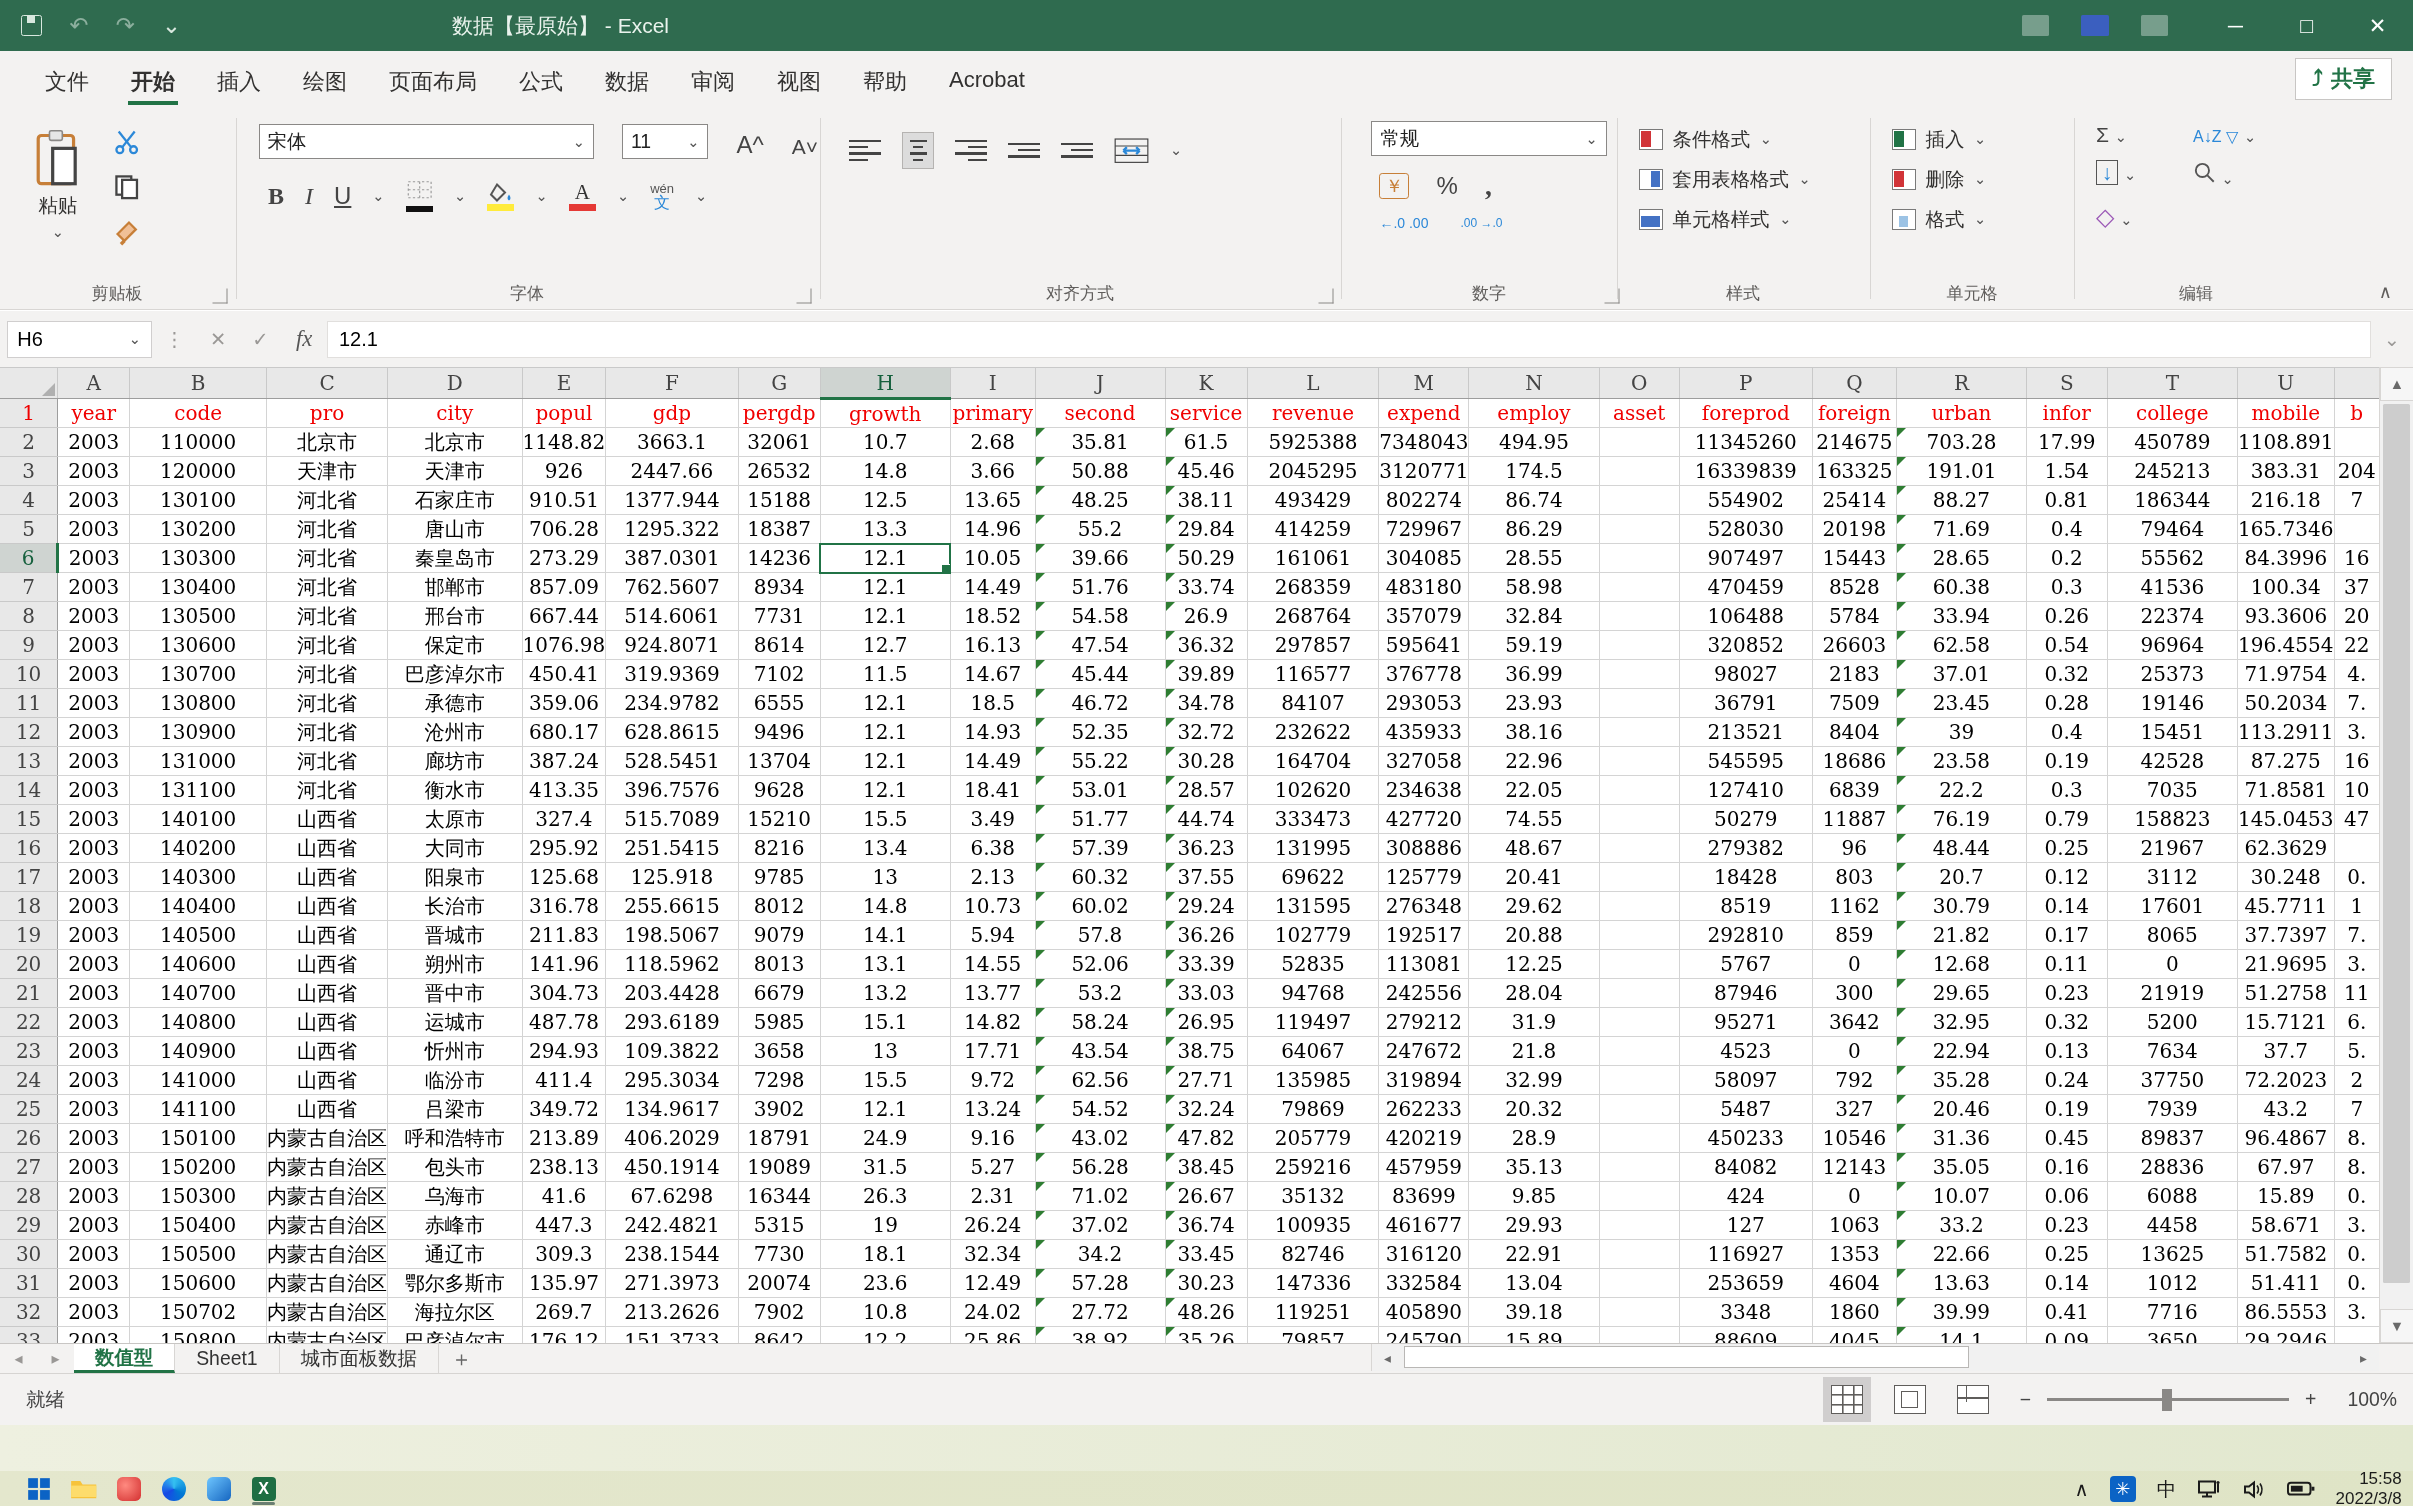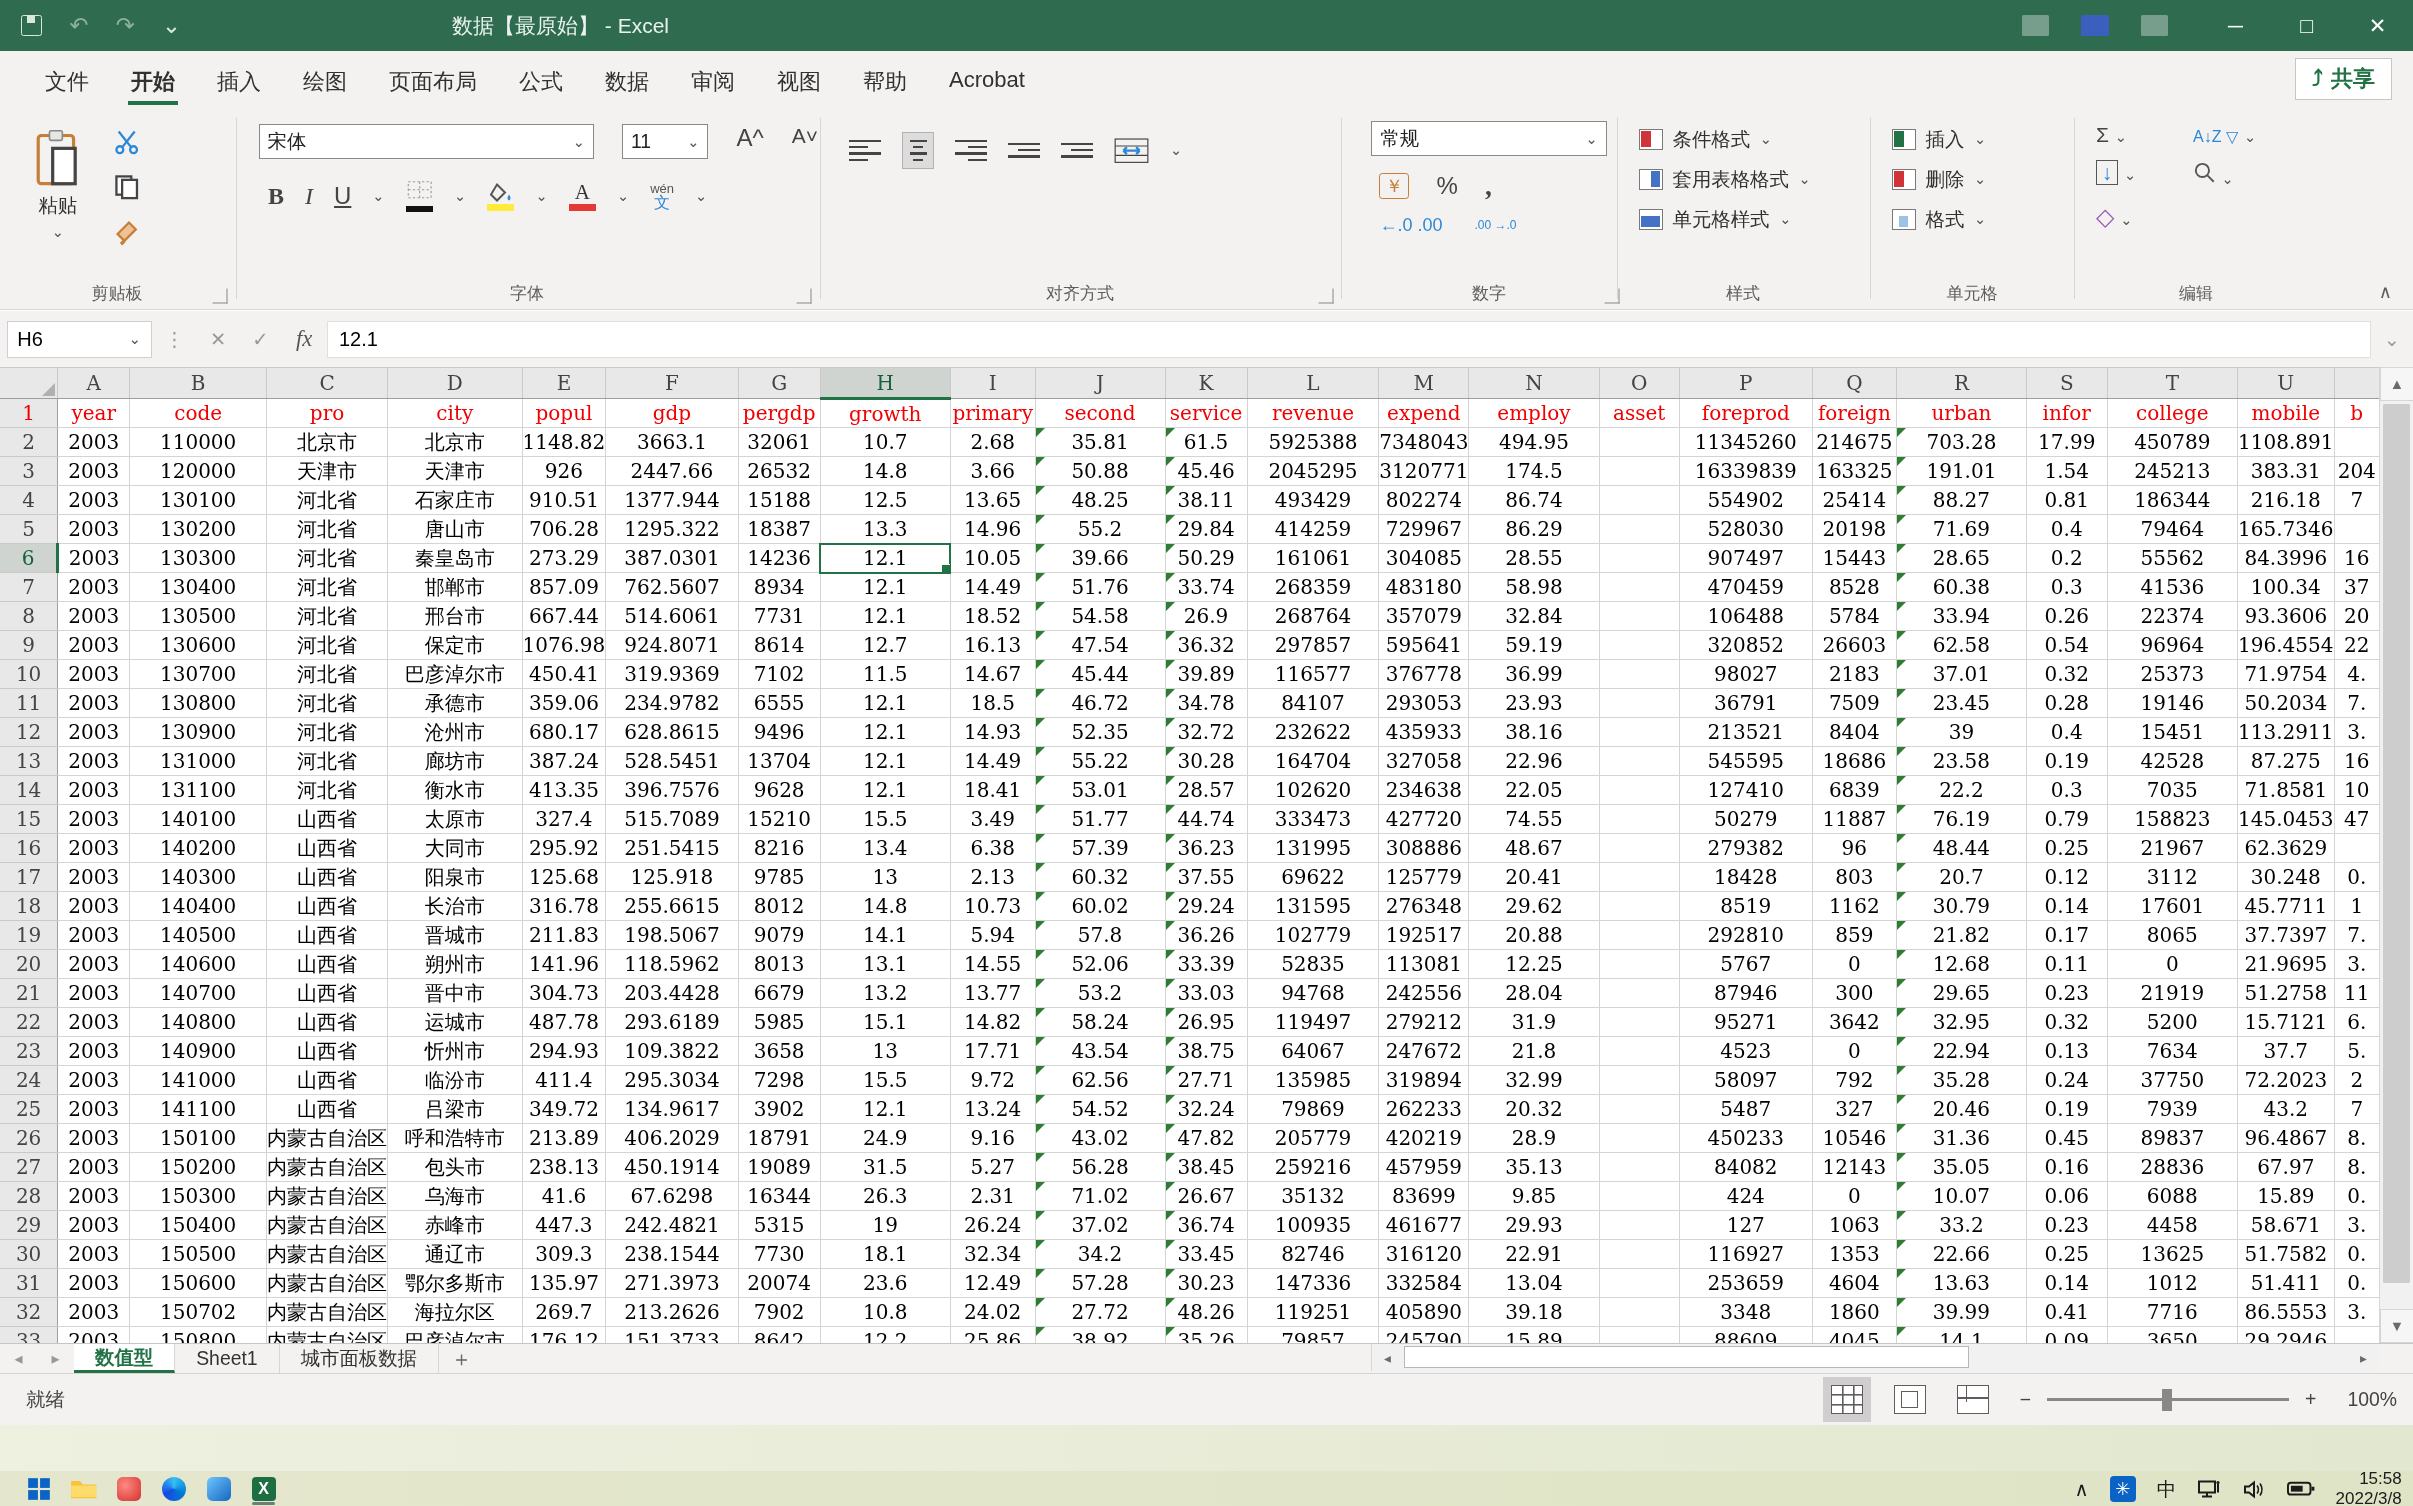--- a/index.html
+++ b/index.html
@@ -185,21 +185,21 @@
             <line x1="10" y1="20" x2="7" y2="23" stroke="#c77f38" stroke-width="3"></line>
           </svg>
       </div>
     </div>
     <span class="glabel">剪贴板</span>
     <span class="launcher"></span>
   </div>
   <div class="gdiv" style="left:236px"></div>
 
   <div class="rgroup" style="left:236px;width:582px">
-    <div style="display:flex;gap:28px;padding:16px 0 0 22.6px;align-items:flex-start">
+    <div style="display:flex;gap:28px;padding:16px 0 0 22.6px;align-items:flex-end">
       <div class="sel-wrap" style="width:347px">
         <span>宋体</span>
         <span class="chev">⌄</span>
       </div>
       <div class="sel-wrap" style="width:89px">
         <span>11</span>
         <span class="chev">⌄</span>
       </div>
       <span class="mini" style="font-size:24px">A^</span>
       <span class="mini" style="font-size:21px">A˅</span>
@@ -291,21 +291,21 @@
         <span>常规</span>
         <span class="chev">⌄</span>
       </div>
     </div>
     <div class="fmt-icons" style="padding:14.5px 0 0 27.4px;gap:27.4px">
       <span class="mini" style="color:#c77f38;border:0.8px solid #c77f38;border-radius:3.2px;padding:0 4.8px;font-size:18px">￥</span>
       <span class="mini" style="font-size:24px">%</span>
       <span class="mini" style="font-size:27.4px;font-family:'Liberation Serif',serif;font-weight:bold">,</span>
     </div>
     <div class="fmt-icons" style="padding:13px 0 0 27.4px;gap:32px">
-      <span class="mini" style="font-size:18px;color:#2b88d8">←.0 .00</span>
+      <span class="mini" style="font-size:14px;color:#2b88d8">←.0 .00</span>
       <span class="mini" style="font-size:12px;color:#2b88d8">.00 →.0</span>
     </div>
     <span class="glabel">数字</span>
     <span class="launcher"></span>
   </div>
   <div class="gdiv" style="left:1617px"></div>
 
   <div class="rgroup" style="left:1618px;width:250px">
     <div style="padding:11.3px 0 0 16px">
       <div class="stylebtn">

